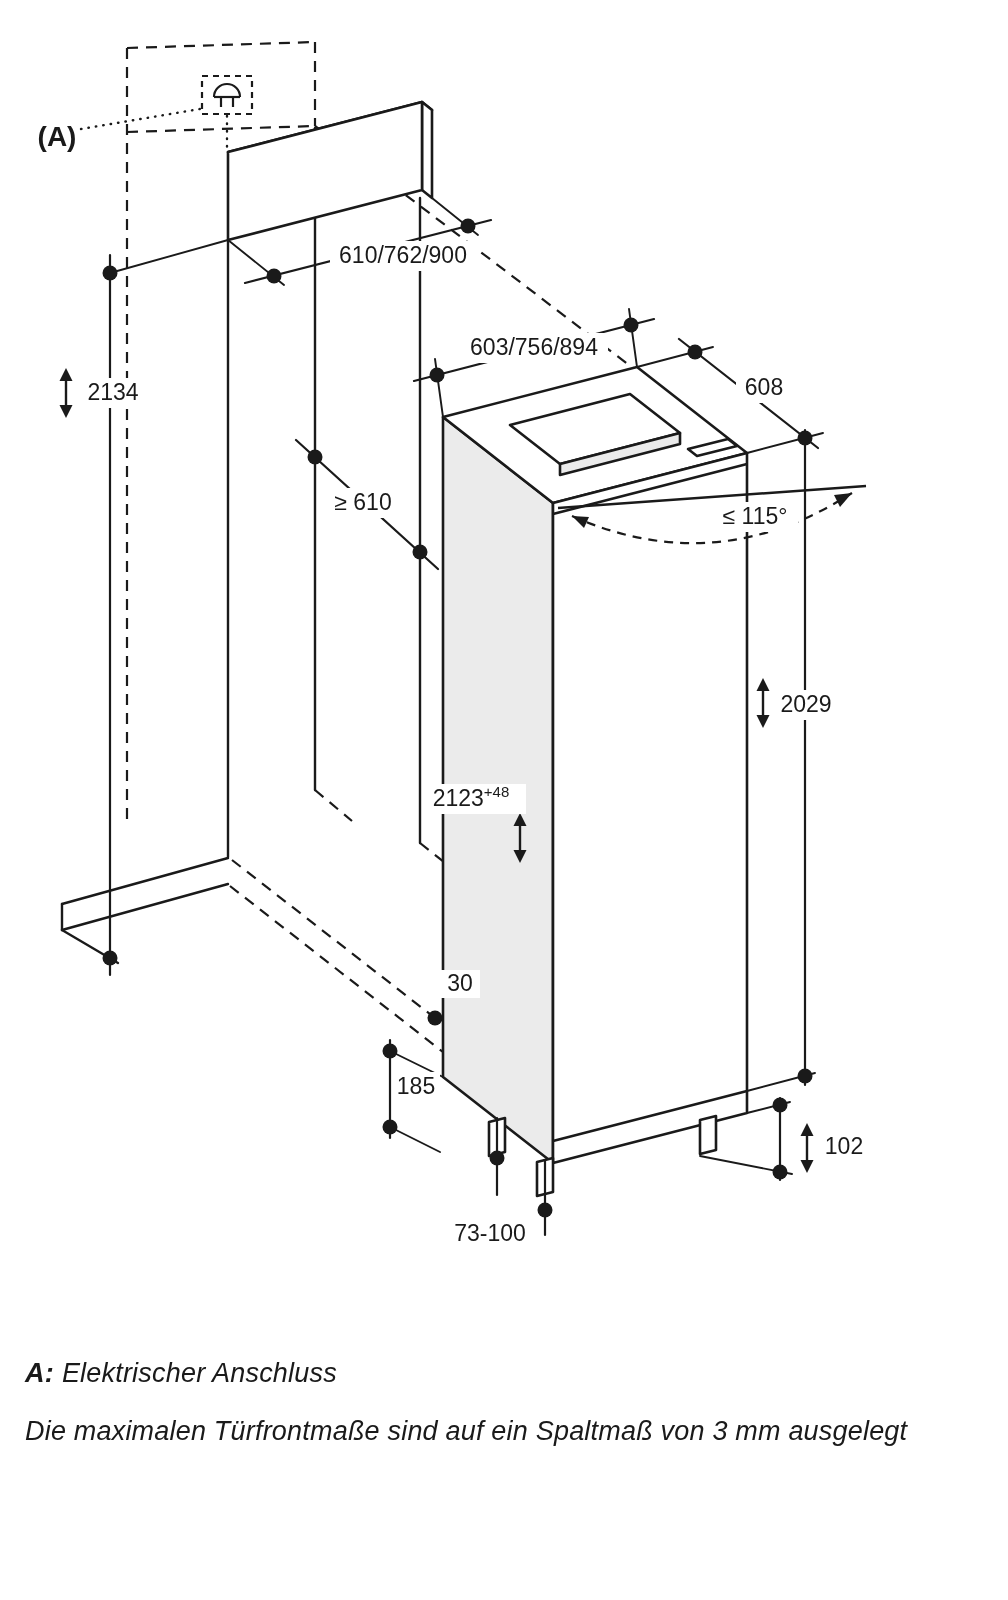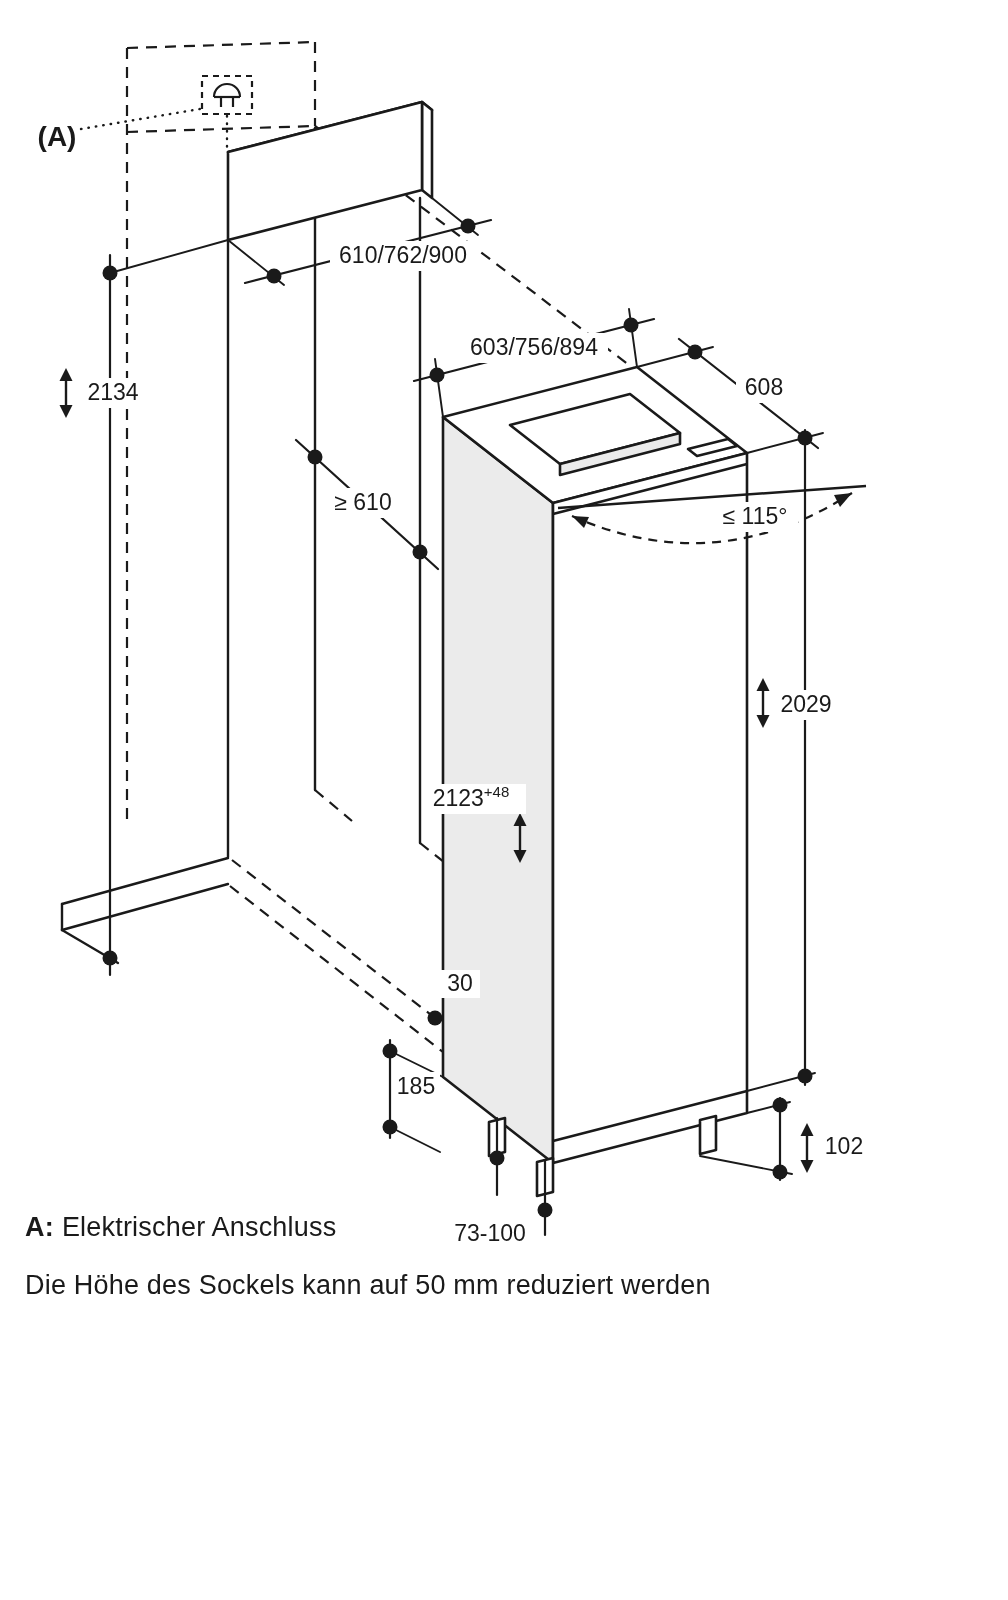--- a/index.html
+++ b/index.html
@@ -3,21 +3,21 @@
 <meta charset="utf-8">
 <style>
   html,body{margin:0;padding:0;background:#fff;}
   .page{position:relative;width:1008px;height:1600px;background:#ffffff;
         font-family:"Liberation Sans","DejaVu Sans",sans-serif;color:#1a1a1a;overflow:hidden;}
   .diagram-svg{position:absolute;left:0;top:0;}
   .diagram-svg text{font-family:"Liberation Sans","DejaVu Sans",sans-serif;fill:#1a1a1a;}
   .dim{font-size:23px;}
   .dim-sup{font-size:15px;}
   .marker{font-size:28px;font-weight:bold;}
-  .notes{position:absolute;left:25px;top:1211px;width:962px;}
+  .notes{position:absolute;left:25px;top:1357px;width:962px;font-style:italic;}
   .notes p{margin:0 0 26px 0;font-size:27px;line-height:1.2;letter-spacing:0.2px;}
   .notes strong{font-weight:bold;margin-right:8px;}
 </style>
 </head>
 <body>
 
 <div class="page">
 
   <svg class="diagram-svg" width="1008" height="1270" viewBox="0 0 1008 1270">
 
@@ -174,16 +174,16 @@
       <text class="dim" x="471" y="806"><tspan>2123</tspan><tspan class="dim-sup" dy="-9">+48</tspan></text>
       <text class="dim" x="460" y="991">30</text>
       <text class="dim" x="416" y="1094">185</text>
       <text class="dim" x="844" y="1154">102</text>
       <text class="dim" x="490" y="1241">73-100</text>
     </g>
   </svg>
 
   <div class="notes">
     <p><strong>A:</strong><span>Elektrischer Anschluss</span></p>
-    <p>Die Höhe des Sockels kann auf 50 mm reduziert werden</p>
+    <p>Die maximalen Türfrontmaße sind auf ein Spaltmaß von 3 mm ausgelegt</p>
   </div>
 
 </div>
 
 </body></html>

